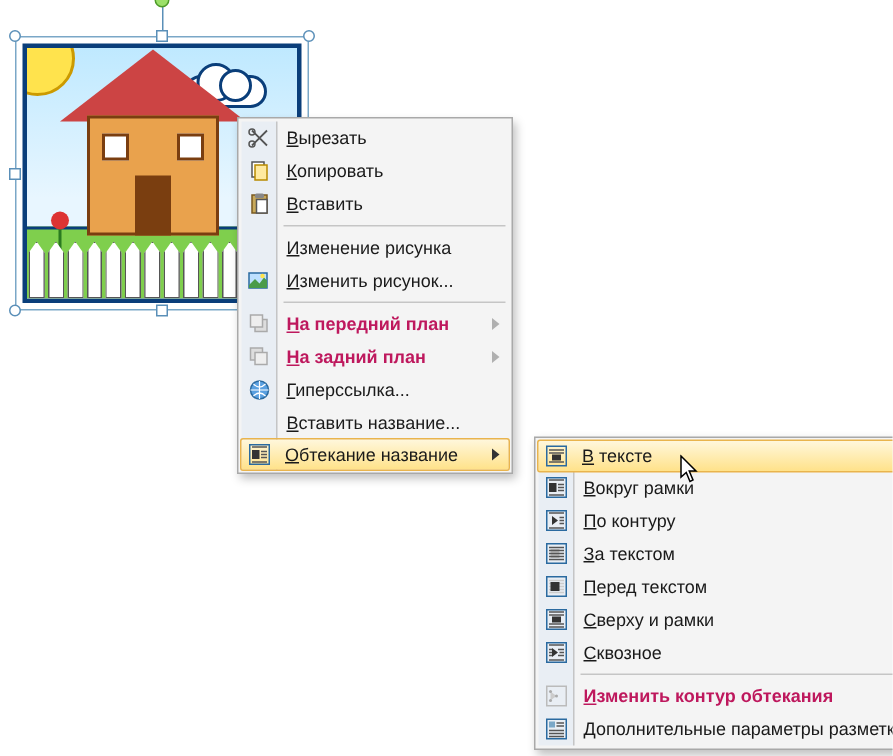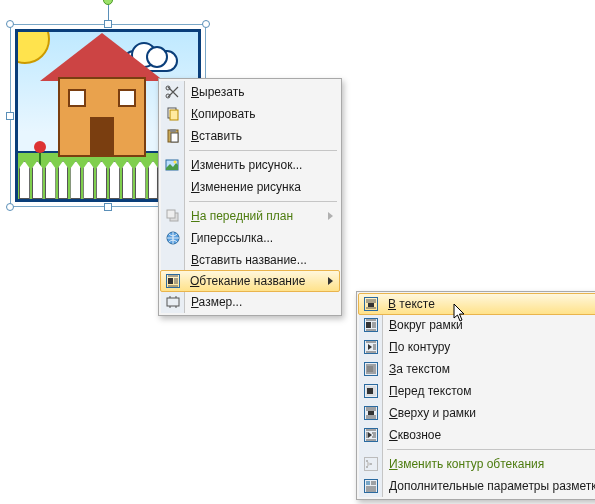--- a/index.html
+++ b/index.html
@@ -125,21 +125,21 @@
     white-space:nowrap;
     text-align:right;
   }
   .item.highlight {
     background:linear-gradient(#fff7dc,#ffe28a);
     border:1px solid #e9b44d;
     border-radius:2px;
     margin:-1px;
     padding:0 15px 0 29px;
   }
-  .item.disabled { color:#4d7c0f; }
+  .item.disabled { color:#be185d;font-weight:bold; }
   .item .txt { text-decoration:underline; text-decoration-color:transparent; }
   .item .txt::first-letter { text-decoration:underline; }
   .sep {
     position:relative;
     height:1px;
     margin:3px 2px 3px 28px;
     background:#c5c5c5;
   }
   .arrow {
     position:absolute; right:6px; top:50%; margin-top:-4px;
@@ -234,43 +234,53 @@
       <svg viewBox="0 0 16 16">
           <rect x="3" y="2" width="10" height="12" fill="#c8a95a" stroke="#7a5a20"></rect>
           <rect x="6" y="5" width="7" height="9" fill="#fff" stroke="#555"></rect>
           <rect x="5" y="1" width="6" height="3" rx="1" fill="#888"></rect>
         </svg>
     </span>
     <span class="txt">Вставить</span>
   </div>
   <div class="sep"></div>
   <div class="item">
+    <span class="txt">Изменение рисунка</span>
+  </div>
+  <div class="item">
     <span class="icon">
       <svg viewBox="0 0 16 16">
           <rect x="1" y="3" width="12" height="10" fill="#bde0ff" stroke="#2a6aa0"></rect>
           <path d="M1 11 L5 7 L8 10 L11 6 L13 8 V13 H1 Z" fill="#4a9b4a"></path>
           <circle cx="10" cy="5" r="1.5" fill="#ffe34d"></circle>
         </svg>
     </span>
     <span class="txt">Изменить рисунок...</span>
   </div>
-  <div class="item">
-    <span class="txt">Изменение рисунка</span>
-  </div>
   <div class="sep"></div>
   <div class="item disabled">
     <span class="icon">
       <svg viewBox="0 0 16 16">
           <rect x="5" y="5" width="8" height="8" fill="#ddd" stroke="#aaa"></rect>
           <rect x="2" y="2" width="8" height="8" fill="#eee" stroke="#aaa"></rect>
         </svg>
     </span>
     <span class="txt">На передний план</span>
     <span class="arrow"></span>
   </div>
+  <div class="item disabled">
+    <span class="icon">
+      <svg viewBox="0 0 16 16">
+          <rect x="2" y="2" width="8" height="8" fill="#ddd" stroke="#aaa"></rect>
+          <rect x="5" y="5" width="8" height="8" fill="#eee" stroke="#aaa"></rect>
+        </svg>
+    </span>
+    <span class="txt">На задний план</span>
+    <span class="arrow"></span>
+  </div>
   <div class="item">
     <span class="icon">
       <svg viewBox="0 0 16 16">
           <circle cx="8" cy="8" r="6" fill="#5aa0e0" stroke="#2a6aa0"></circle>
           <path d="M2 8 H14 M8 2 V14 M4 4 Q8 8 12 4 M4 12 Q8 8 12 12" stroke="#fff" fill="none" stroke-width="0.8"></path>
         </svg>
     </span>
     <span class="txt">Гиперссылка...</span>
   </div>
   <div class="item">
@@ -279,29 +289,20 @@
   <div class="item highlight">
     <span class="icon">
       <svg viewBox="0 0 16 16">
           <rect x="1.5" y="1.5" width="13" height="13" fill="none" stroke="#2a6aa0"></rect>
           <rect x="3" y="5" width="5" height="6" fill="#333"></rect>
           <path d="M3 3 H13 M9 6 H13 M9 8 H13 M9 10 H13 M3 13 H13" stroke="#555" stroke-width="1"></path>
         </svg>
     </span>
     <span class="txt">Обтекание название</span>
     <span class="arrow"></span>
-  </div>
-  <div class="item">
-    <span class="icon">
-      <svg viewBox="0 0 16 16">
-          <rect x="2" y="4" width="12" height="8" fill="none" stroke="#555"></rect>
-          <path d="M5 4 V2 M11 4 V2 M5 12 V14 M11 12 V14" stroke="#555"></path>
-        </svg>
-    </span>
-    <span class="txt">Размер...</span>
   </div>
 </div>
 
 <div class="menu menu2">
   <div class="gutter"></div>
 
   <div class="item highlight">
     <span class="icon">
       <svg viewBox="0 0 16 16">
           <rect x="1.5" y="1.5" width="13" height="13" fill="none" stroke="#2a6aa0"></rect>

